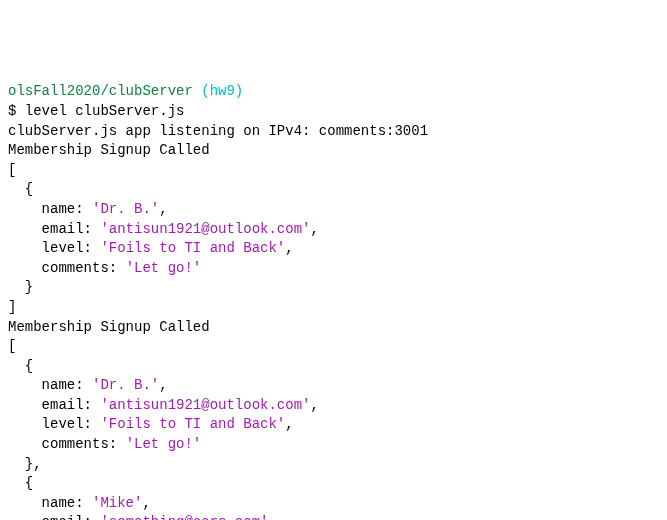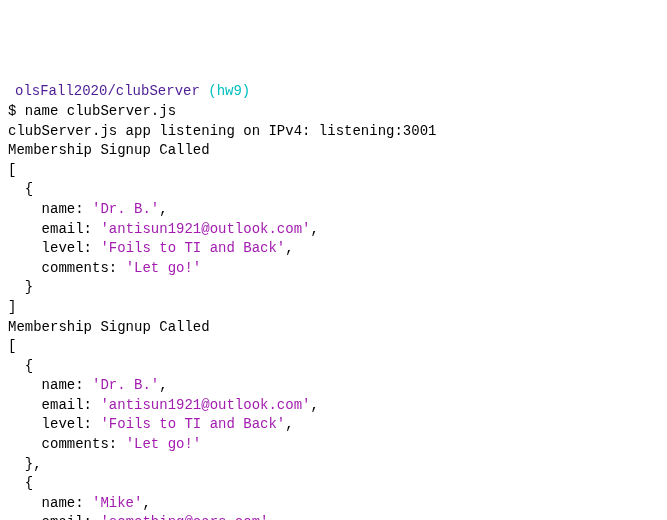--- a/index.html
+++ b/index.html
@@ -5,33 +5,33 @@
     body {
       margin: 0;
       padding: 4px 8px;
       background: #ffffff;
       font-family: "Consolas", "Courier New", monospace;
       font-size: 14px;
       line-height: 1.4;
       white-space: pre;
       color: #000;
     }
-    .yellow { color: #4c1d95; margin-left: 7px; }
+    .yellow { color: #15803d; }
     .cyan { color: #00bfbf; text-align: center; }
     .green { color: #a21caf; }
     .black { color: #000000; }
   </style>
 </head>
 <body>
 
 
 
 <div><span class="yellow">olsFall2020/clubServer</span><span> </span><span class="cyan">(hw9)</span>
-<span class="black">$</span><span> </span><span class="black">name clubServer.js</span>
-<span class="black">clubServer.js app listening on IPv4: listening:3001</span>
+<span class="black">$</span><span> </span><span class="black">level clubServer.js</span>
+<span class="black">clubServer.js app listening on IPv4: comments:3001</span>
 <span class="black">Membership Signup Called</span>
 <span class="black">[</span>
 <span class="black">  {</span>
 <span class="black">    name: </span><span class="green">'Dr. B.'</span><span class="black">,</span>
 <span class="black">    email: </span><span class="green">'antisun1921@outlook.com'</span><span class="black">,</span>
 <span class="black">    level: </span><span class="green">'Foils to TI and Back'</span><span class="black">,</span>
 <span class="black">    comments: </span><span class="green">'Let go!'</span>
 <span class="black">  }</span>
 <span class="black">]</span>
 <span class="black">Membership Signup Called</span>

